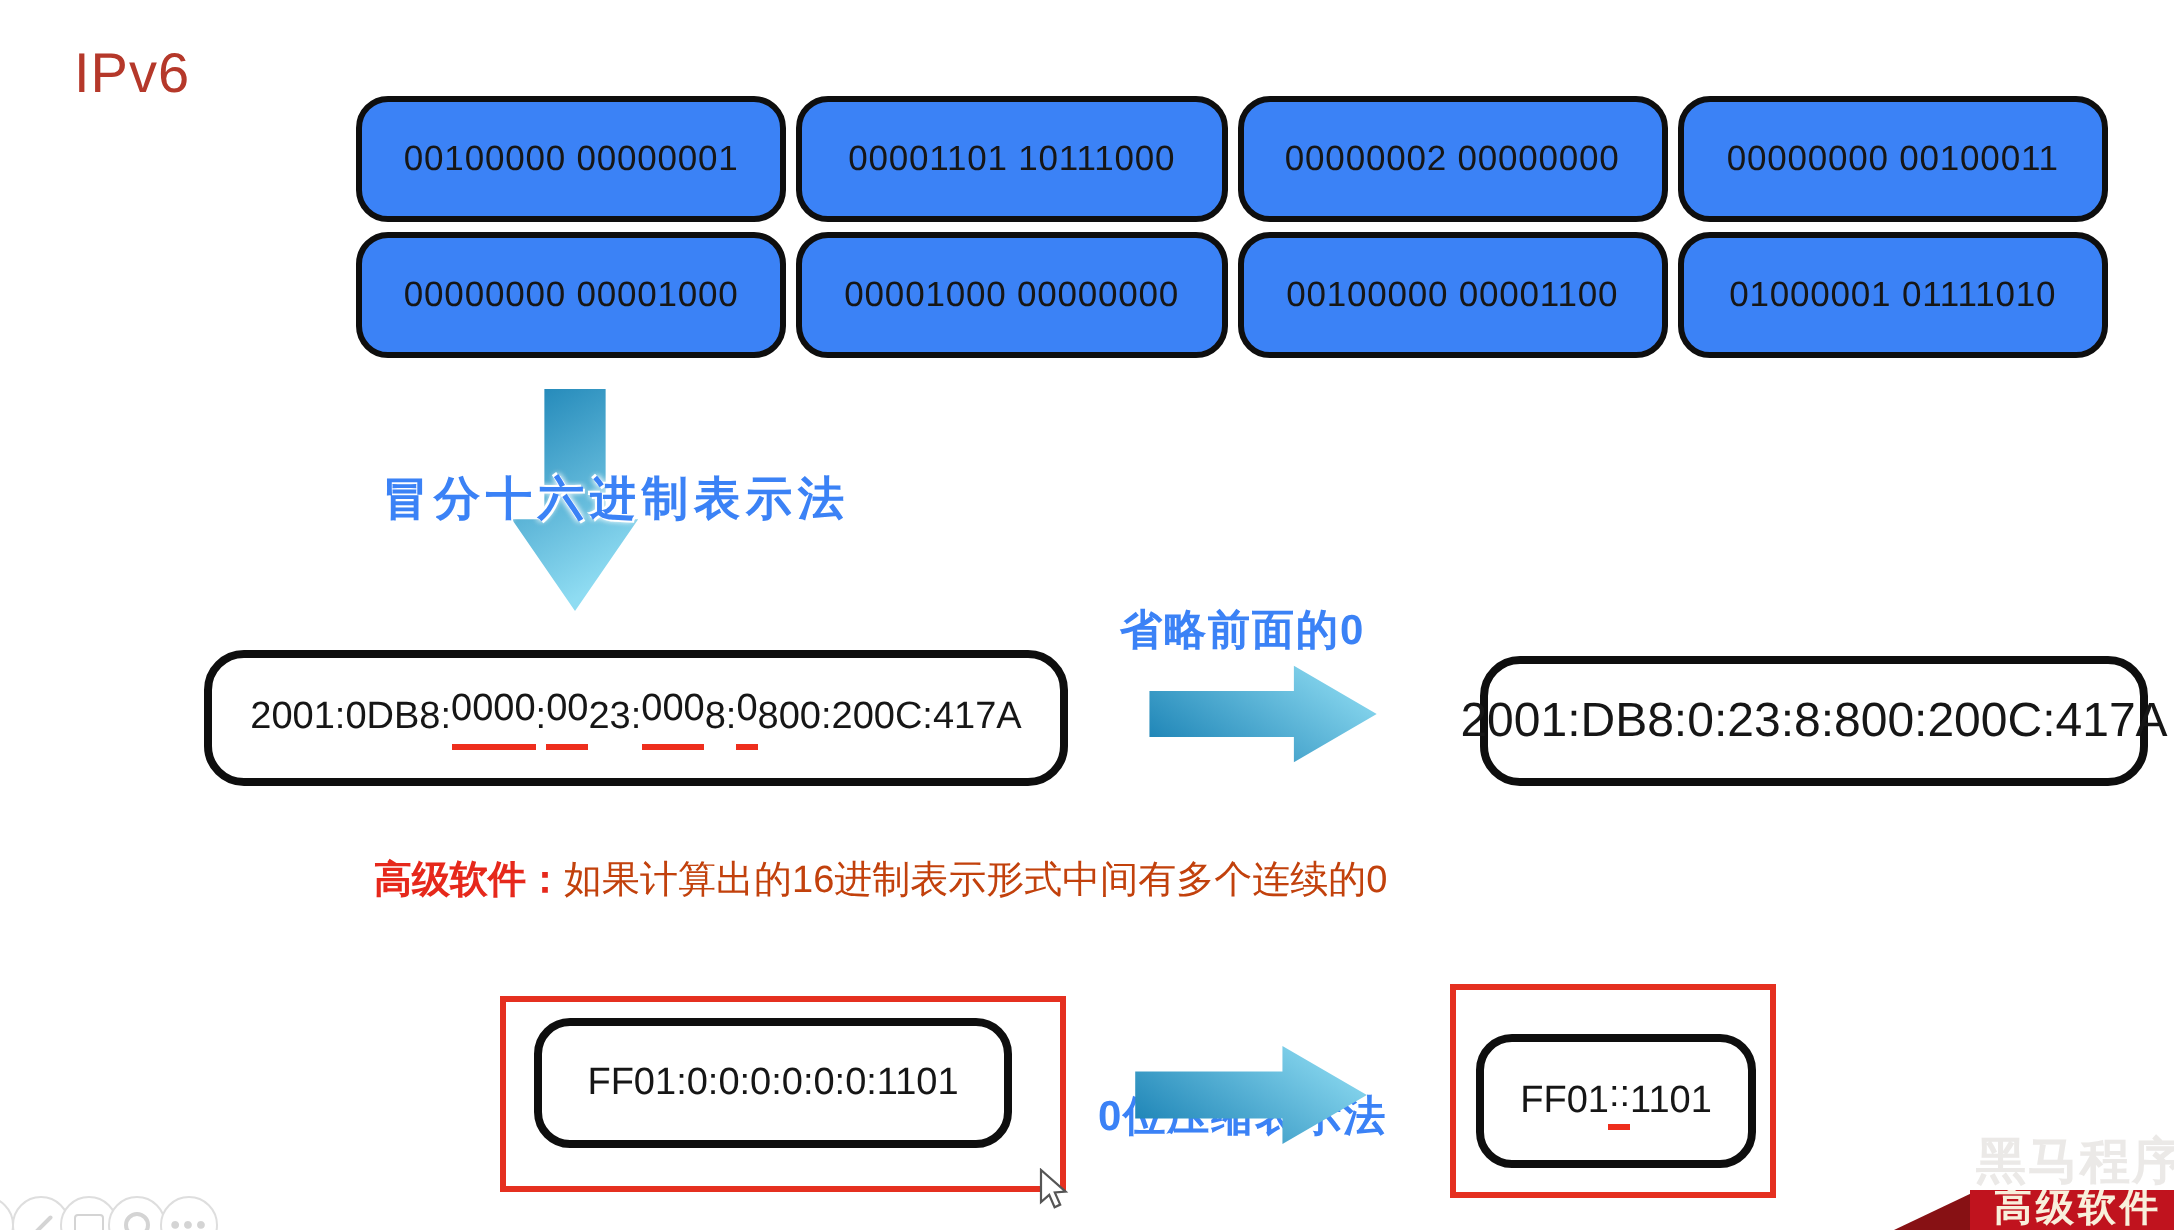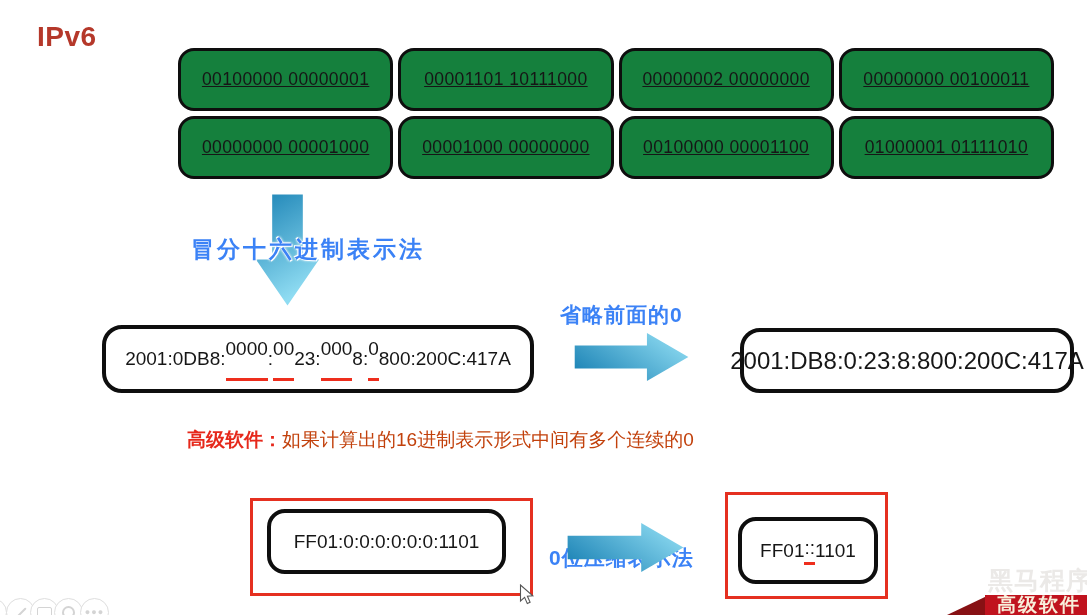--- a/index.html
+++ b/index.html
@@ -7,46 +7,46 @@
     width:1087px;height:615px;position:relative;overflow:hidden;
     background:#ffffff;
     font-family:"Liberation Sans","DejaVu Sans",sans-serif;
     color:#1a1a1a;
   }
   .abs{position:absolute;}
 
   
   .page-title{
     left:37px;top:21px;
-    font-size:28px;font-weight:bold;color:#b5382a;letter-spacing:0.5px;
+    font-size:28px;font-weight:normal;color:#b5382a;letter-spacing:0.5px;
   }
 
   
   .bin-grid{
     left:178px;top:48px;width:876px;
     display:grid;grid-template-columns:repeat(4,1fr);gap:5px;
   }
   .bin-cell{
-    height:57px;background:#15803d;
+    height:57px;background:#3b82f6;
     border:3.5px solid #0e0e0e;border-radius:16px;
     display:flex;align-items:center;justify-content:center;
-    font-size:17.5px;letter-spacing:0.4px;color:#161616;text-decoration:underline;
+    font-size:17.5px;letter-spacing:0.4px;color:#161616;
   }
 
   
   .addr-box{
     background:#fff;border:4px solid #0e0e0e;border-radius:20px;
     display:flex;align-items:center;justify-content:center;
     color:#161616;white-space:nowrap;
   }
   .hexbox1{left:102px;top:325px;width:424px;height:60px;font-size:19px;}
   .hexbox2{left:740px;top:328px;width:326px;height:57px;font-size:24px;}
   .ffbox1{left:267px;top:509px;width:231px;height:57px;font-size:19px;border-radius:18px;}
   .ffbox2{left:738px;top:517px;width:132px;height:59px;font-size:19px;border-radius:18px;}
-  .u{border-bottom:3px solid #ee2e1d;padding-bottom:18px;}
+  .u{border-bottom:3px solid #ee2e1d;padding-bottom:6px;}
   .u2{border-bottom:3px solid #ee2e1d;padding-bottom:3px;}
 
   
   .red-note{
     color:#3b82f6;font-weight:bold;white-space:nowrap;
     text-shadow:0 0 3px #fff,0 0 3px #fff,1px 1px 0 #fff,-1px -1px 0 #fff;
   }
   .lbl-colon-hex{left:191px;top:234px;font-size:23px;letter-spacing:3px;}
   .lbl-omit{left:560px;top:301px;font-size:21px;letter-spacing:1px;}
   .lbl-zero{left:549px;top:496px;font-size:21px;letter-spacing:1px;margin-top:48px;}

